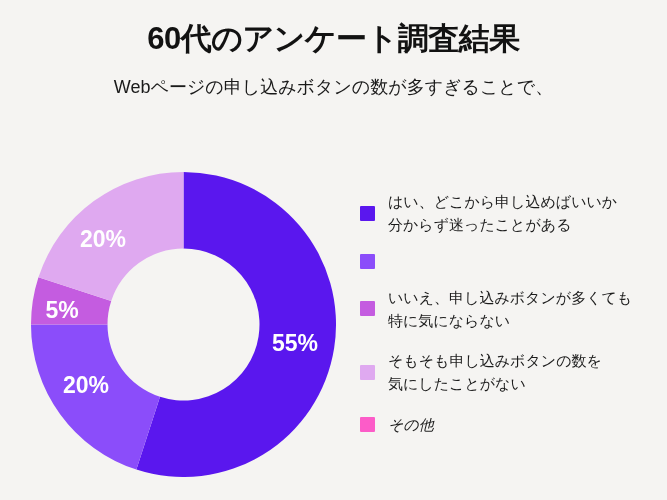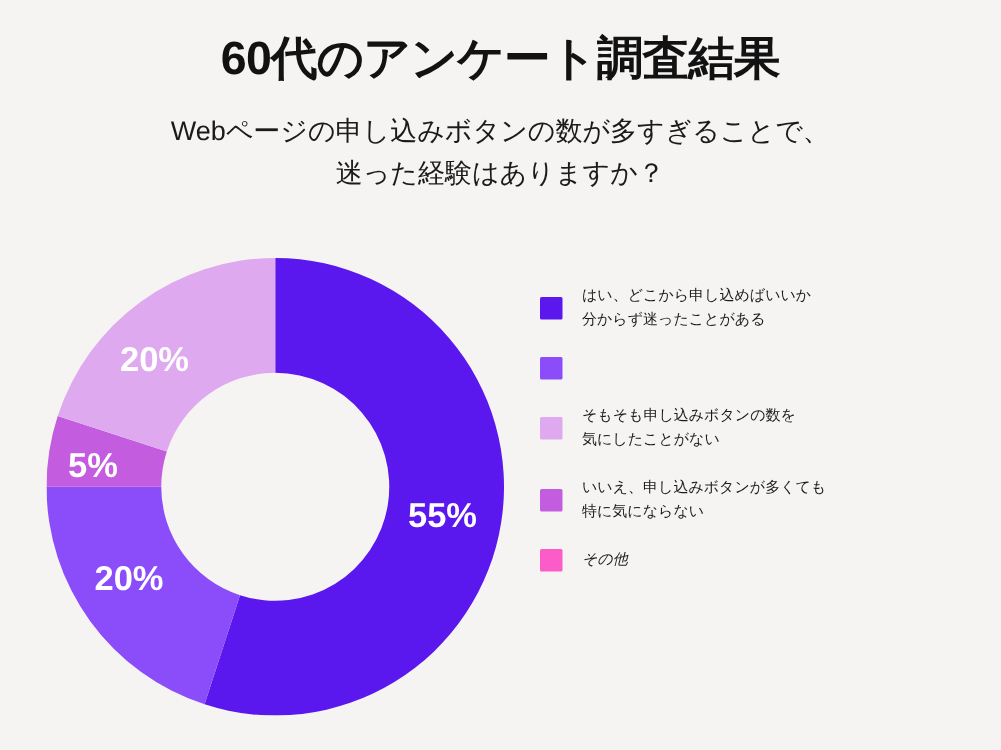--- a/index.html
+++ b/index.html
@@ -89,36 +89,35 @@
     font-style: italic;
   }
   .legend-swatch {
     flex: 0 0 auto;
     width: 15px;
     height: 15px;
     margin-right: 13px;
     border-radius: 1px;
   }
   .legend-text {
-    font-size: 10px;
+    font-size: 15px;
     line-height: 1.55;
     color: #1c1c1c;
     white-space: pre-line;
   }
 </style>
 </head>
 <body style="background: rgb(245, 244, 242);">
 
 <div class="page">
 
   <div class="header">
     <h1 class="chart-title">60代のアンケート調査結果</h1>
     <p class="chart-subtitle">
       <span class="sub-line">Webページの申し込みボタンの数が多すぎることで、</span>
-      <span class="sub-line">迷った経験はありますか？</span>
     </p>
   </div>
 
   <div class="donut-wrap">
     <svg class="donut-svg" viewBox="0 0 305 305" id="donut-svg">
         <path d="M 152.5 0 A 152.5 152.5 0 1 1 105.37490835782046 297.53611873501086 L 129.01470842750396 224.78029523843168 A 76 76 0 1 0 152.5 76.5 Z" fill="#5a17ee"></path>
         <path d="M 105.37490835782046 297.53611873501086 A 152.5 152.5 0 0 1 0 152.50000000000003 L 76.5 152.5 A 76 76 0 0 0 129.01470842750396 224.78029523843168 Z" fill="#8b4dfa"></path>
         <path d="M 0 152.50000000000003 A 152.5 152.5 0 0 1 7.463881264989084 105.37490835782047 L 80.21970476156834 129.01470842750396 A 76 76 0 0 0 76.5 152.5 Z" fill="#c45ce0"></path>
         <path d="M 7.463881264989084 105.37490835782047 A 152.5 152.5 0 0 1 152.49999999999997 0 L 152.5 76.5 A 76 76 0 0 0 80.21970476156834 129.01470842750396 Z" fill="#dfa9f0"></path>
         <text x="264" y="171" class="slice-label">55%</text>
@@ -134,29 +133,29 @@
       <span class="legend-swatch" style="background: rgb(90, 23, 238);"></span>
       <span class="legend-text">はい、どこから申し込めばいいか
 分からず迷ったことがある</span>
     </div>
 
     <div class="legend-item">
       <span class="legend-swatch" style="background: rgb(139, 77, 250);"></span>
     </div>
 
     <div class="legend-item">
+      <span class="legend-swatch" style="background: rgb(196, 92, 224);"></span>
+      <span class="legend-text">いいえ、申し込みボタンが多くても
+特に気にならない</span>
+    </div>
+
+    <div class="legend-item">
       <span class="legend-swatch" style="background: rgb(223, 169, 240);"></span>
       <span class="legend-text">そもそも申し込みボタンの数を
 気にしたことがない</span>
-    </div>
-
-    <div class="legend-item">
-      <span class="legend-swatch" style="background: rgb(196, 92, 224);"></span>
-      <span class="legend-text">いいえ、申し込みボタンが多くても
-特に気にならない</span>
     </div>
 
     <div class="legend-item">
       <span class="legend-swatch" style="background: rgb(252, 92, 200);"></span>
       <span class="legend-text">その他</span>
     </div>
 
   </div>
 </div>
 

